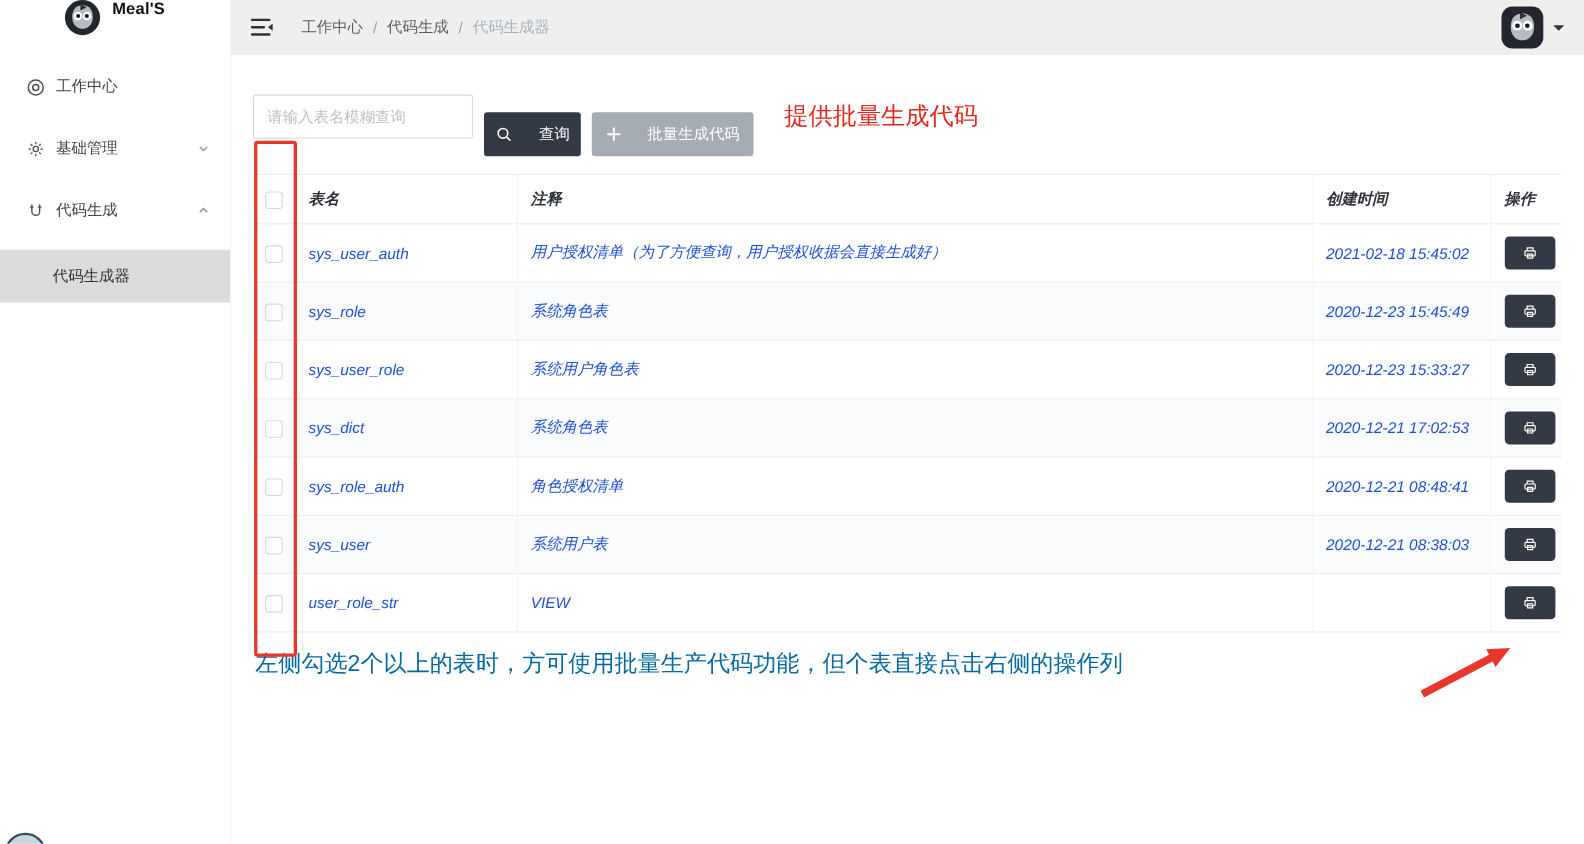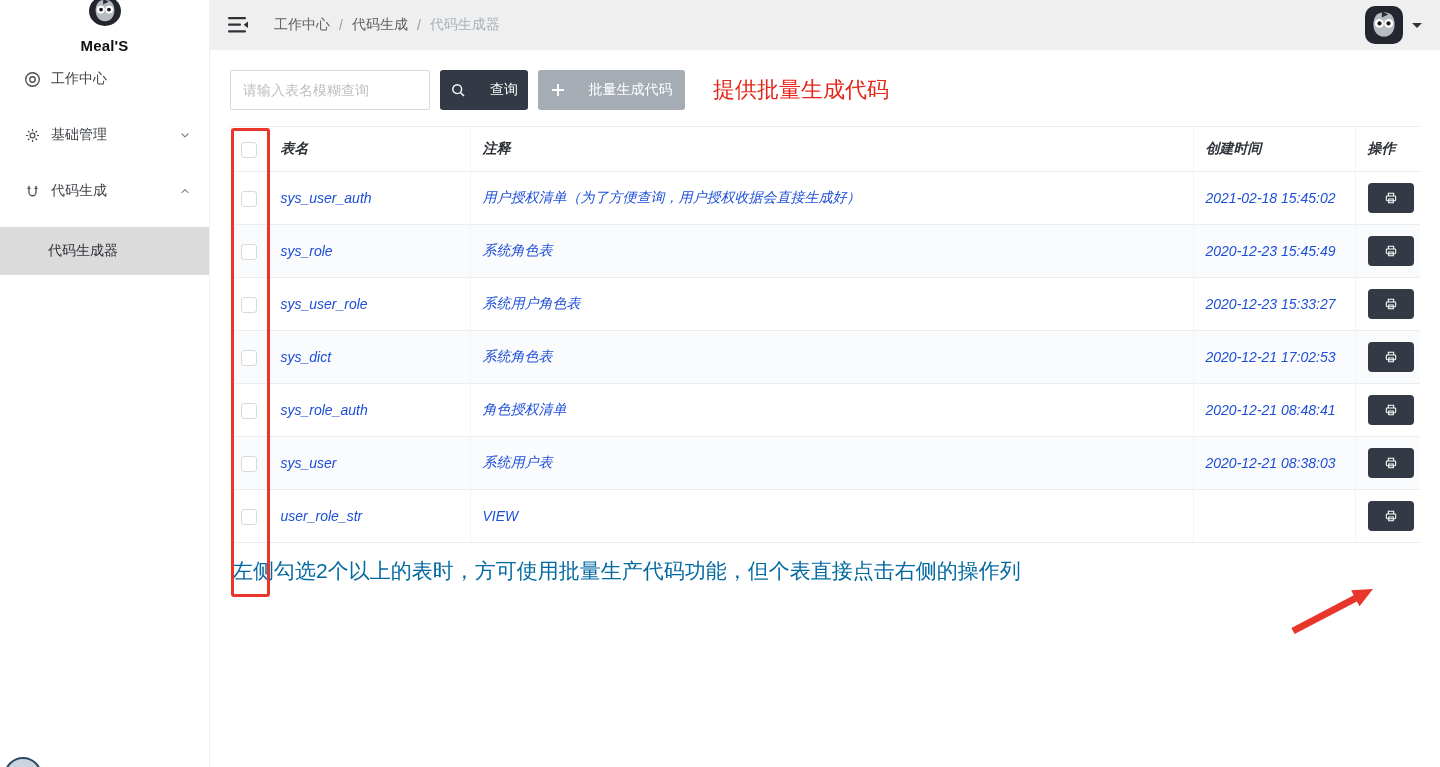--- a/index.html
+++ b/index.html
@@ -3,21 +3,21 @@
 <meta charset="utf-8">
 <style>
   * { margin:0; padding:0; box-sizing:border-box; }
   html,body { width:1440px; height:767px; overflow:hidden; background:#fff;
               font-family:"Liberation Sans","DejaVu Sans",sans-serif; }
   body { position:relative; }
 
   
   .sidebar { position:absolute; left:0; top:0; width:210px; height:100%;
              background:#fff; border-right:1px solid #f0f0f0; z-index:2; }
-  .logo-row { height:50px; display:flex; align-items:center; justify-content:center; gap:11px;flex-direction:column; }
+  .logo-row { height:50px; display:flex; justify-content:center; gap:11px; }
   .logo-circle { width:32px; height:32px; border-radius:50%; background:#23262e;
                  display:flex; align-items:center; justify-content:center; }
   .brand { font-weight:bold; font-size:15px; color:#111; letter-spacing:.2px; }
   .menu { padding-top:9px; }
   .menu-item { height:40px; margin-bottom:16px; display:flex; align-items:center;
                padding:0 18px 0 24px; font-size:14px; color:#3e4348; cursor:pointer; }
   .menu-item .mi-icon { width:17px; height:17px; margin-right:10px; display:flex; }
   .menu-item .chev { margin-left:auto; display:flex; }
   .submenu-item { height:48px; display:flex; align-items:center; padding-left:48px;
                   font-size:14px; color:#2f3338; background:#dbdbdb; cursor:pointer; }
@@ -39,21 +39,21 @@
   .content { padding:20px 8px 0 20px; }
 
   
   .toolbar { display:flex; align-items:center; margin-bottom:16px; }
   .search-input { width:200px; height:40px; border:1px solid #d9d9d9; border-radius:2px;
                   padding:0 12px; font-size:14px; color:#333; outline:none;
                   font-family:"Liberation Sans","DejaVu Sans",sans-serif; }
   .search-input::placeholder { color:#bfbfbf; }
   .btn { height:40px; border:none; border-radius:3px; color:#fff; font-size:14px;
          display:flex; align-items:center; justify-content:center; gap:24px;
-         cursor:pointer; font-family:inherit; }
+         cursor:pointer; font-family:inherit;margin-top:32px; }
   .btn-query { width:88px; background:#333a45; margin-left:10px; }
   .btn-batch { width:147px; background:#a5acb4; margin-left:10px; }
   .top-note { margin-left:28px; font-size:22px; font-weight:500; color:#e6261b; }
 
   
   table { width:1190px; border-collapse:collapse; table-layout:fixed; border-top:1px solid #ebedf0; }
   th,td { border-bottom:1px solid #ebedf0; border-right:1px solid #f2f4f6;
           font-size:14px; text-align:left; padding:0 12px; overflow:hidden; white-space:nowrap;font-style:italic; }
   th:last-child, td:last-child { border-right:none; }
   th { height:45px; color:#2e3238; font-weight:600; background:#fff; }

